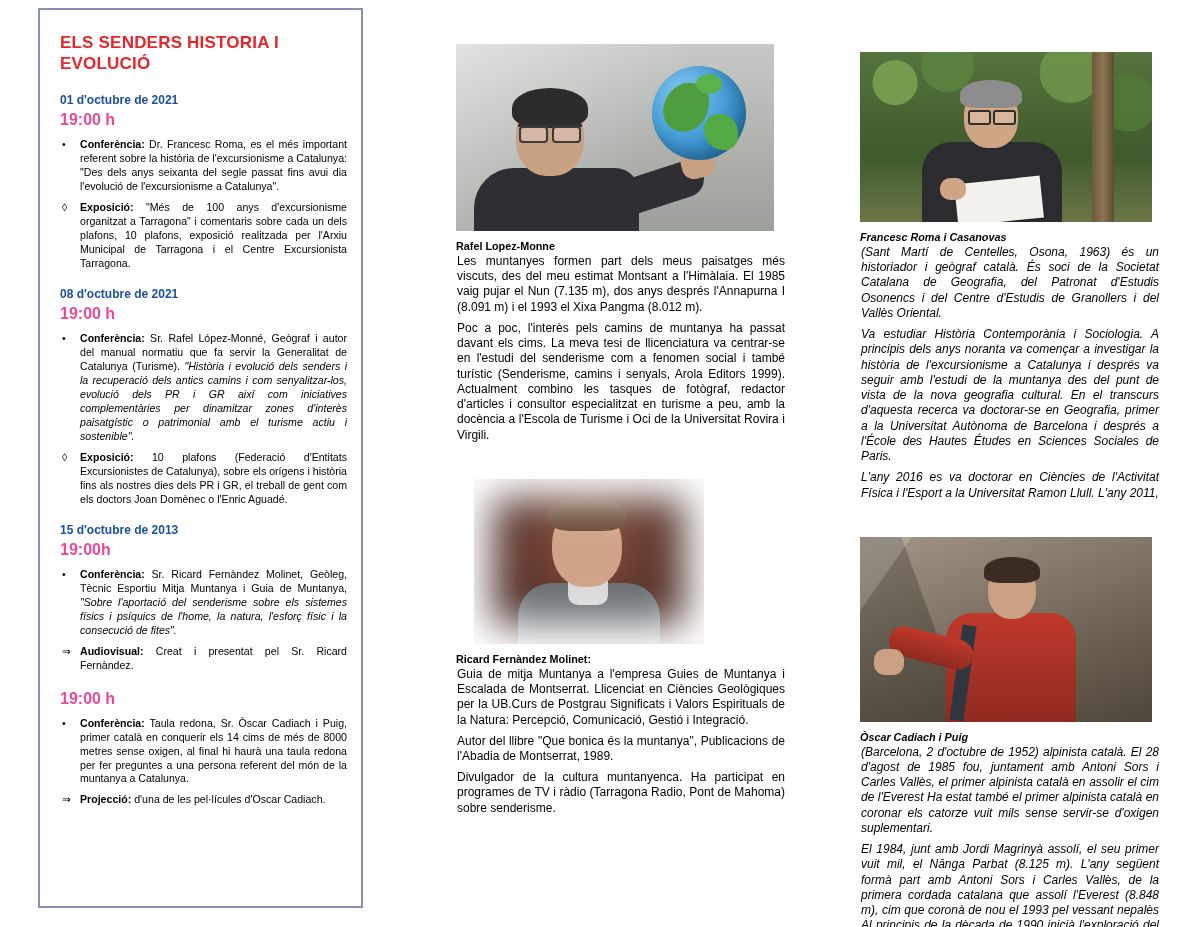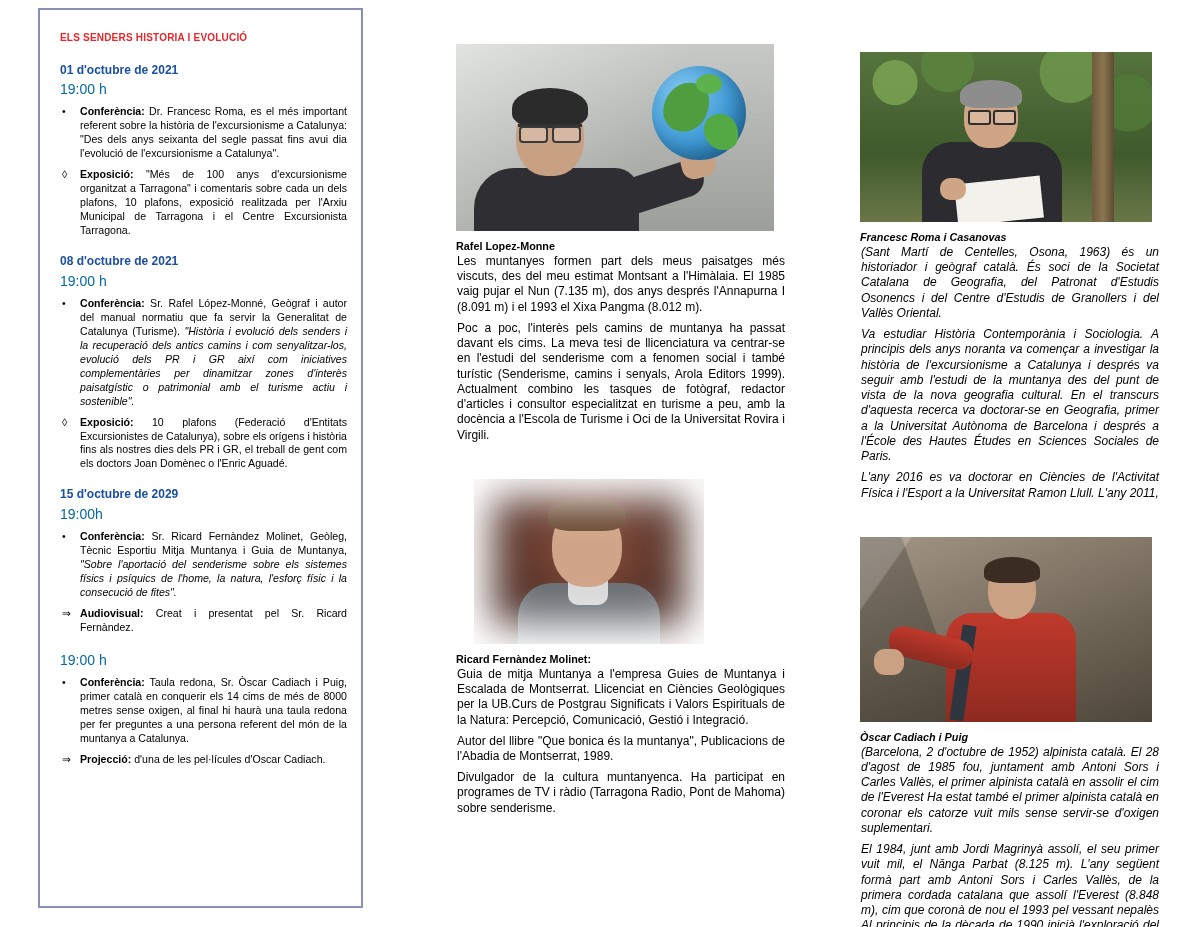--- a/index.html
+++ b/index.html
@@ -20,36 +20,36 @@
     top: 8px;
     width: 325px;
     height: 900px;
     border: 2px solid #8a8fb5;
     background: #ffffff;
     padding: 22px 14px 10px 18px;
   }
   .prog-title {
     color: #e8252a;
     font-weight: bold;
-    font-size: 10px;
+    font-size: 17px;
     line-height: 1.25;
     letter-spacing: 0.2px;
     margin: 0 0 18px 2px;
   }
   .date-head {
     color: #1b4fa0;
     font-weight: bold;
     font-size: 12px;
     line-height: 1.3;
     margin: 0 0 2px 2px;
   }
   .date-time {
-    color: #0369a1;
-    font-weight: normal;
-    font-size: 14px;
+    color: #ec4899;
+    font-weight: bold;
+    font-size: 16px;
     line-height: 1.3;
     margin: 0 0 7px 2px;
   }
   .bullet-list { margin: 0 0 16px 0; padding: 0; list-style: none; }
   .bullet-list li {
     position: relative;
     padding-left: 22px;
     margin-bottom: 7px;
     font-size: 10.6px;
     line-height: 1.32;
@@ -310,21 +310,21 @@
         <i>"Història i evolució dels senders i la recuperació dels antics camins i com senyalitzar-los, evolució dels PR i GR així com iniciatives complementàries per dinamitzar zones d'interès paisatgístic o patrimonial amb el turisme actiu i sostenible".</i>
       </li>
       <li>
         <span class="marker">◊</span>
         <b>Exposició:</b><span> 10 plafons (Federació d'Entitats Excursionistes de Catalunya), sobre els orígens i història fins als nostres dies dels PR i GR, el treball de gent com els doctors Joan Domènec o l'Enric Aguadé.</span>
       </li>
     </ul>
   </div>
 
   <div>
-    <div class="date-head">15 d'octubre de 2029</div>
+    <div class="date-head">15 d'octubre de 2013</div>
     <div class="date-time">19:00h</div>
     <ul class="bullet-list">
       <li>
         <span class="marker">•</span>
         <b>Conferència:</b><span> Sr. Ricard Fernàndez Molinet, Geòleg, Tècnic Esportiu Mitja Muntanya i Guia de Muntanya, </span>
         <i>"Sobre l'aportació del senderisme sobre els sistemes físics i psíquics de l'home, la natura, l'esforç físic i la consecució de fites".</i>
       </li>
       <li>
         <span class="marker">⇒</span>
         <b>Audiovisual:</b><span> Creat i presentat pel Sr. Ricard Fernàndez.</span>

